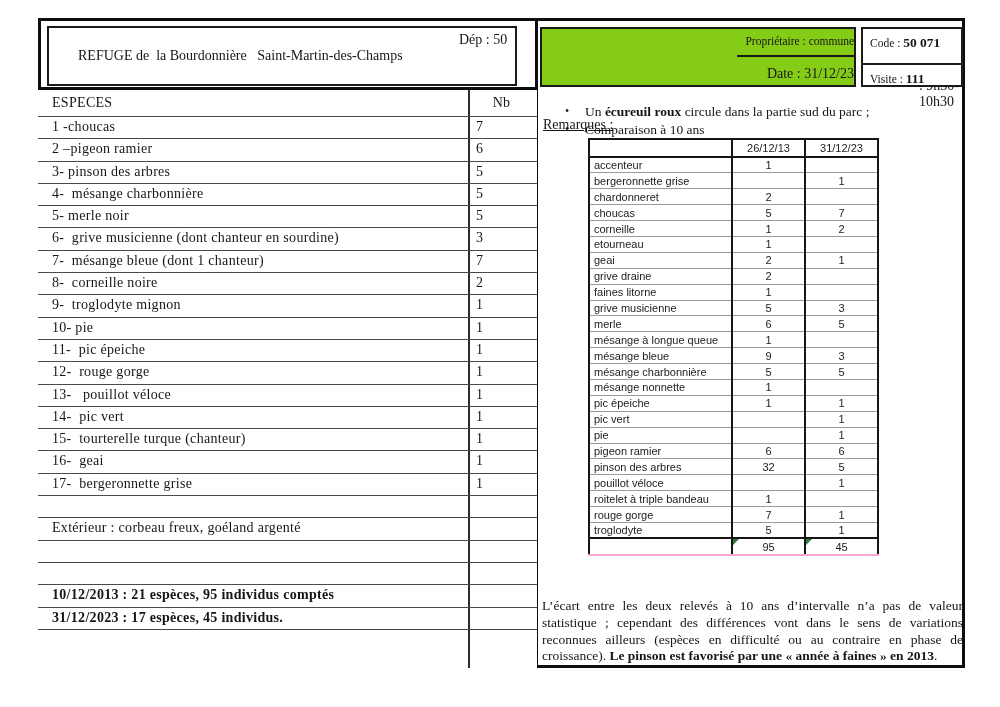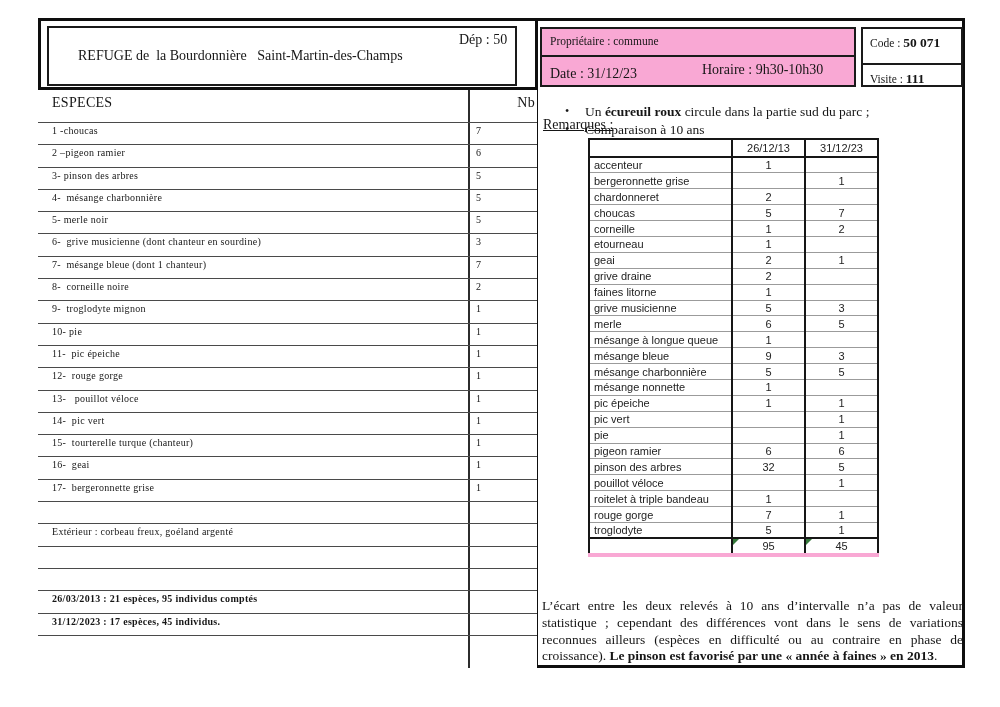--- a/index.html
+++ b/index.html
@@ -15,39 +15,39 @@
   .hdr-left { position:absolute; left:47px; top:26px; width:470px; height:60px;
               border:2px solid #1a1a1a; display:flex; flex-direction:column; background:#fff; }
   .hdr-left .row1 { position:relative; flex:0 0 26px; border-bottom:2px solid #1a1a1a;
                     font-size:14px; padding:4px 0 0 8px; white-space:pre; }
   .hdr-left .row2 { flex:1; font-size:14px; padding:6px 0 0 8px; }
   .dep { position:absolute; left:410px; top:4px; white-space:pre; }
   .small-label { font-size:11.5px; }
 
   
   .hdr-owner { position:absolute; left:540px; top:27px; width:316px; height:60px;
-               border:2px solid #1a1a1a; display:flex; flex-direction:column; background:#f9a8d4; }
+               border:2px solid #1a1a1a; display:flex; flex-direction:column; background:#84cc16;align-items:flex-end; }
   .hdr-owner .row1 { flex:0 0 28px; border-bottom:2px solid #1a1a1a; font-size:11.5px; padding:6px 0 0 8px; }
   .hdr-owner .row2 { position:relative; flex:1; font-size:14px; padding:9px 0 0 8px; }
   .horaire { position:absolute; left:160px; top:5px; }
   .hdr-code { position:absolute; left:861px; top:27px; width:102px; height:60px;
               border:2px solid #1a1a1a; display:flex; flex-direction:column; background:#fff; }
   .hdr-code .row1 { flex:0 0 28px; border-bottom:2px solid #1a1a1a; padding:6px 0 12px 7px; font-size:11.5px; }
   .hdr-code .row2 { flex:1; padding:6px 18px 0 7px; font-size:11.5px; }
   .bold-val { font-weight:bold; font-size:13.5px; }
 
   
   .species-table { position:absolute; left:38px; top:87px; width:499px; height:581px;
                    border-top:3px solid #0e0e0e; background:#fff; }
   .nb-divider { position:absolute; left:430px; top:0; width:2px; height:100%; background:#2c2c2c; }
-  .sp-head { position:relative; height:33px; border-bottom:1px solid #4a4a4a;
+  .sp-head { position:relative; height:27px; border-bottom:1px solid #4a4a4a;
              font-size:14px; padding:5px 0 0 14px; letter-spacing:0.3px; }
-  .sp-head .nb-h { position:absolute; left:430px; top:5px; width:67px; text-align:right; }
+  .sp-head .nb-h { position:absolute; left:430px; top:5px; width:67px; text-align:center; }
   .sp-row { position:relative; height:22.3px; border-bottom:1px solid #4a4a4a;
-            font-size:10px; letter-spacing:0.3px; }
+            font-size:14px; letter-spacing:0.3px; }
   .sp-row.tall { height:35px; border-bottom:none; }
   .sp-row.bold { font-weight:bold; }
   .sp-label { position:absolute; left:14px; top:2px; white-space:pre; }
   .sp-nb { position:absolute; left:438px; top:2px; }
 
   
   .remarks-heading { position:absolute; left:543px; top:89px; font-size:14px; text-decoration:underline;margin-top:28px; }
   .bullet-row { position:absolute; left:565px; font-size:13.5px; display:flex; }
   .bullet-dot { width:20px; font-size:12px; }
   .b1 { top:104px; } .b2 { top:122px; }
@@ -56,21 +56,21 @@
   
   .cmp-wrap { position:absolute; left:588px; top:138px; }
   table.cmp { border-collapse:collapse; font-family:"Liberation Sans", sans-serif;
               font-size:11px; color:#222; table-layout:fixed; }
   table.cmp col.c1 { width:143px; } table.cmp col.c2 { width:73px; } table.cmp col.c3 { width:73px; }
   table.cmp td { border-top:1px solid #9b9b9b; border-bottom:1px solid #9b9b9b;
                  border-left:2px solid #161616; border-right:2px solid #161616;
                  height:15.9px; padding:0 4px; overflow:hidden; white-space:nowrap; }
   table.cmp tr.head td { border:2px solid #161616; height:18px; text-align:center; }
   table.cmp td.val { text-align:center; }
-  table.cmp tr.totals td { border-top:2px solid #161616; border-bottom:4px solid #f9a8d4;
+  table.cmp tr.totals td { border-top:2px solid #161616; border-bottom:2px solid #f9a8d4;
                            height:17px; position:relative; }
   .tri { position:absolute; top:0; left:0; width:0; height:0;
          border-top:6px solid #35793b; border-right:6px solid transparent; }
 
   
   .footer-par { position:absolute; left:542px; top:598px; width:421px;
                 font-size:13.5px; line-height:16.8px; text-align:justify; }
   .footer-par .b { font-weight:bold; }
 </style>
 </head>
@@ -195,21 +195,21 @@
         </div>
         <div class="sp-row">
           <span class="sp-label"></span>
           <span class="sp-nb"></span>
         </div>
         <div class="sp-row">
           <span class="sp-label"></span>
           <span class="sp-nb"></span>
         </div>
         <div class="sp-row bold">
-          <span class="sp-label">26/03/2013 : 21 espèces, 95 individus comptés</span>
+          <span class="sp-label">10/12/2013 : 21 espèces, 95 individus comptés</span>
           <span class="sp-nb"></span>
         </div>
         <div class="sp-row bold">
           <span class="sp-label">31/12/2023 : 17 espèces, 45 individus.</span>
           <span class="sp-nb"></span>
         </div>
         <div class="sp-row tall">
           <span class="sp-label"></span>
           <span class="sp-nb"></span>
         </div>

